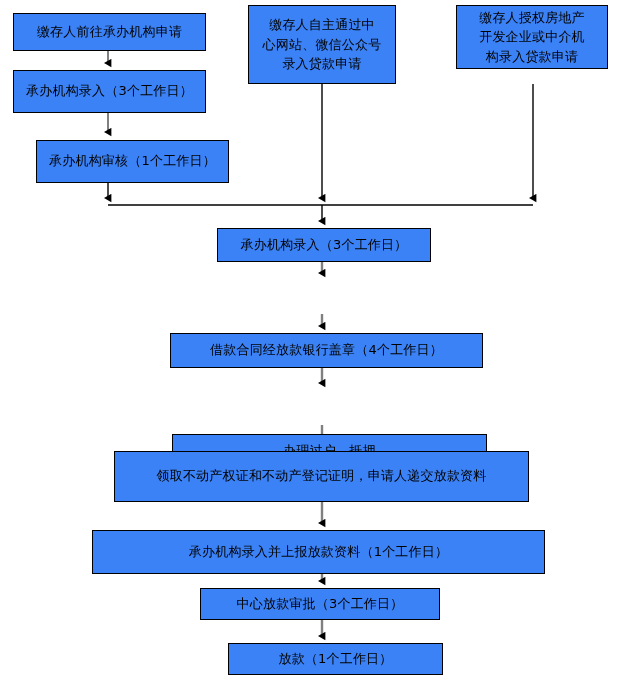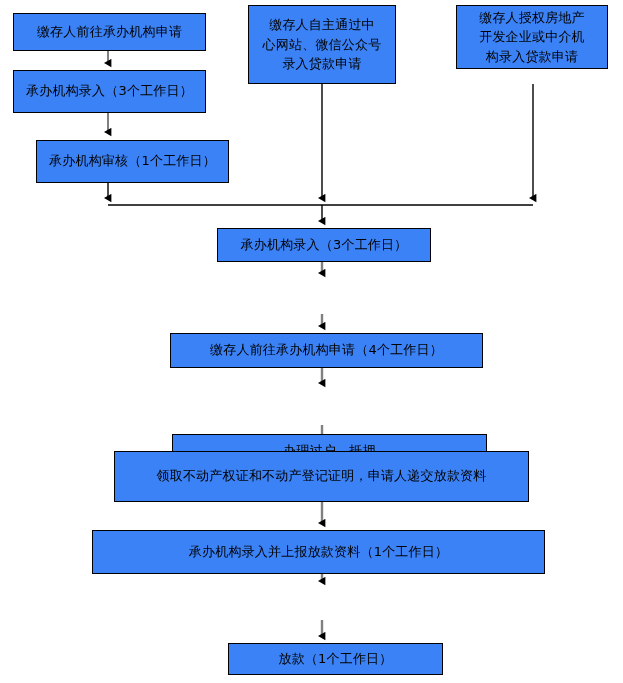--- a/index.html
+++ b/index.html
@@ -143,33 +143,36 @@
 开发企业或中介机
 构录入贷款申请</span>
   </div>
 
   <div class="node" style="left:217px; top:228px; width:214px; height:34px;">
     <span>承办机构录入（3个工作日）</span>
   </div>
 
 
   <div class="node" style="left:170px; top:333px; width:313px; height:35px;">
-    <span>缴存人前往承办机构申请（4个工作日）</span>
+    <span>借款合同经放款银行盖章（4个工作日）</span>
   </div>
 
   <div class="node" style="left:172px; top:390px; width:315px; height:35px;margin-top:44px;">
     <span>办理过户、抵押</span>
   </div>
 
   <div class="node" style="left:114px; top:451px; width:415px; height:51px;justify-content:center;">
     <span>领取不动产权证和不动产登记证明，申请人递交放款资料</span>
   </div>
 
   <div class="node" style="left:92px; top:530px; width:453px; height:44px;">
     <span>承办机构录入并上报放款资料（1个工作日）</span>
   </div>
 
+  <div class="node" style="left:200px; top:588px; width:240px; height:32px;">
+    <span>中心放款审批（3个工作日）</span>
+  </div>
 
   <div class="node" style="left:228px; top:643px; width:215px; height:32px;">
     <span>放款（1个工作日）</span>
   </div>
 
 </div>
 
 </body></html>

